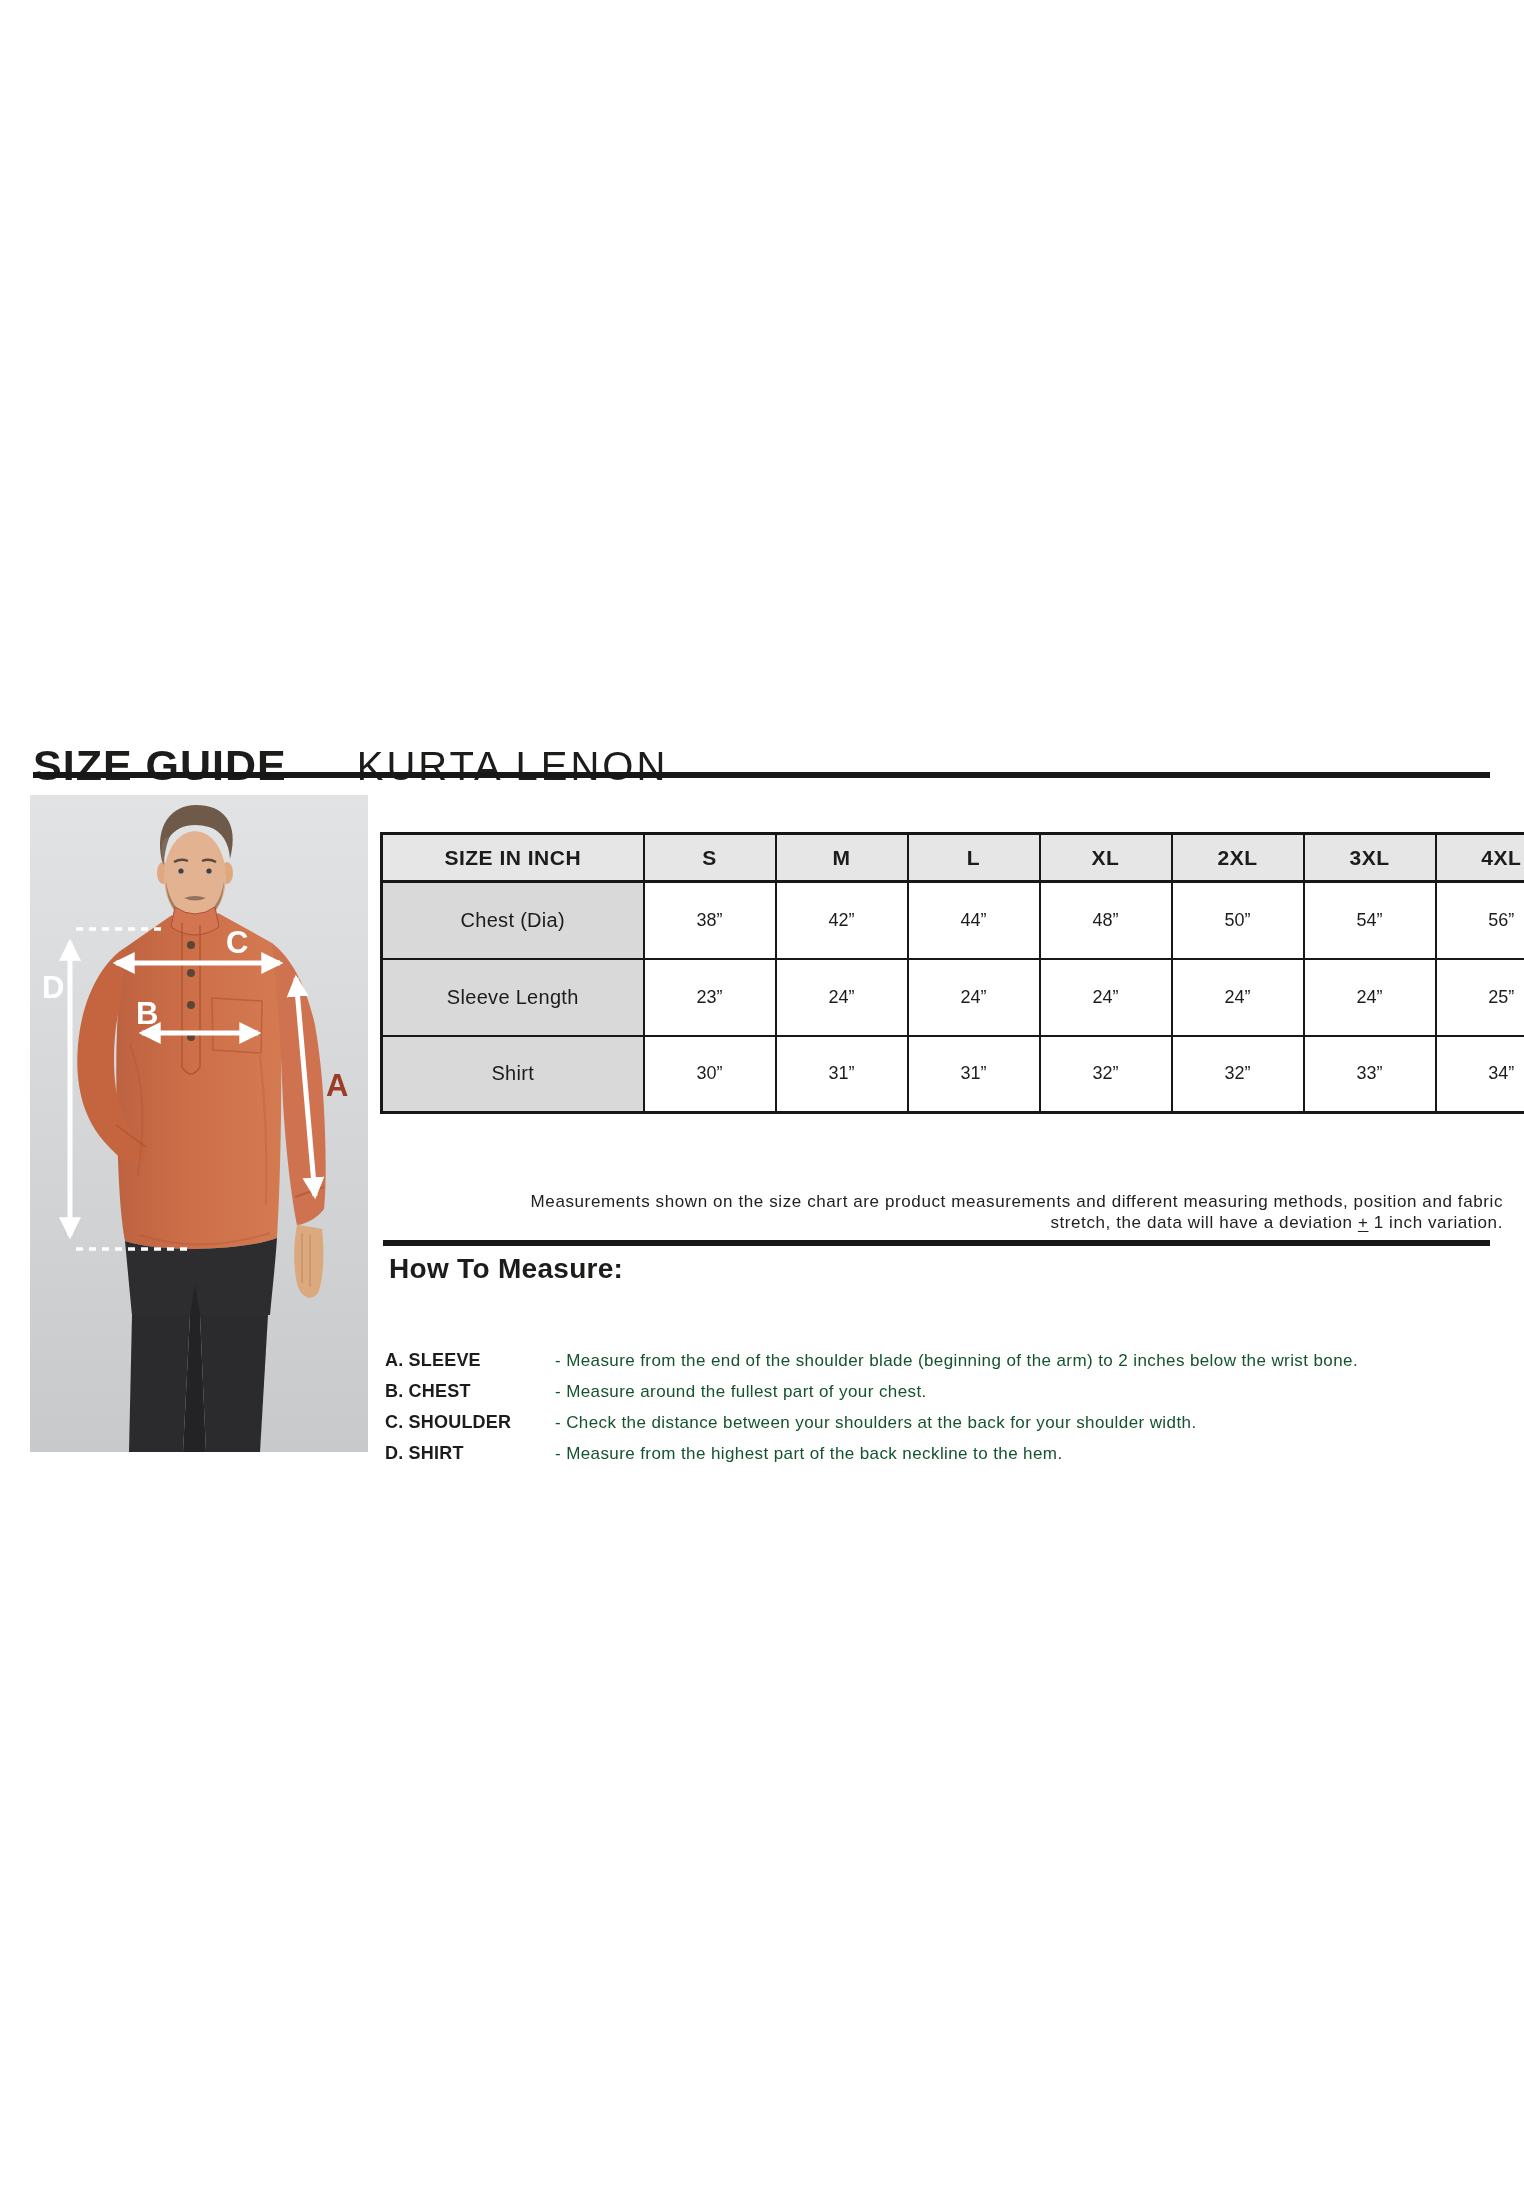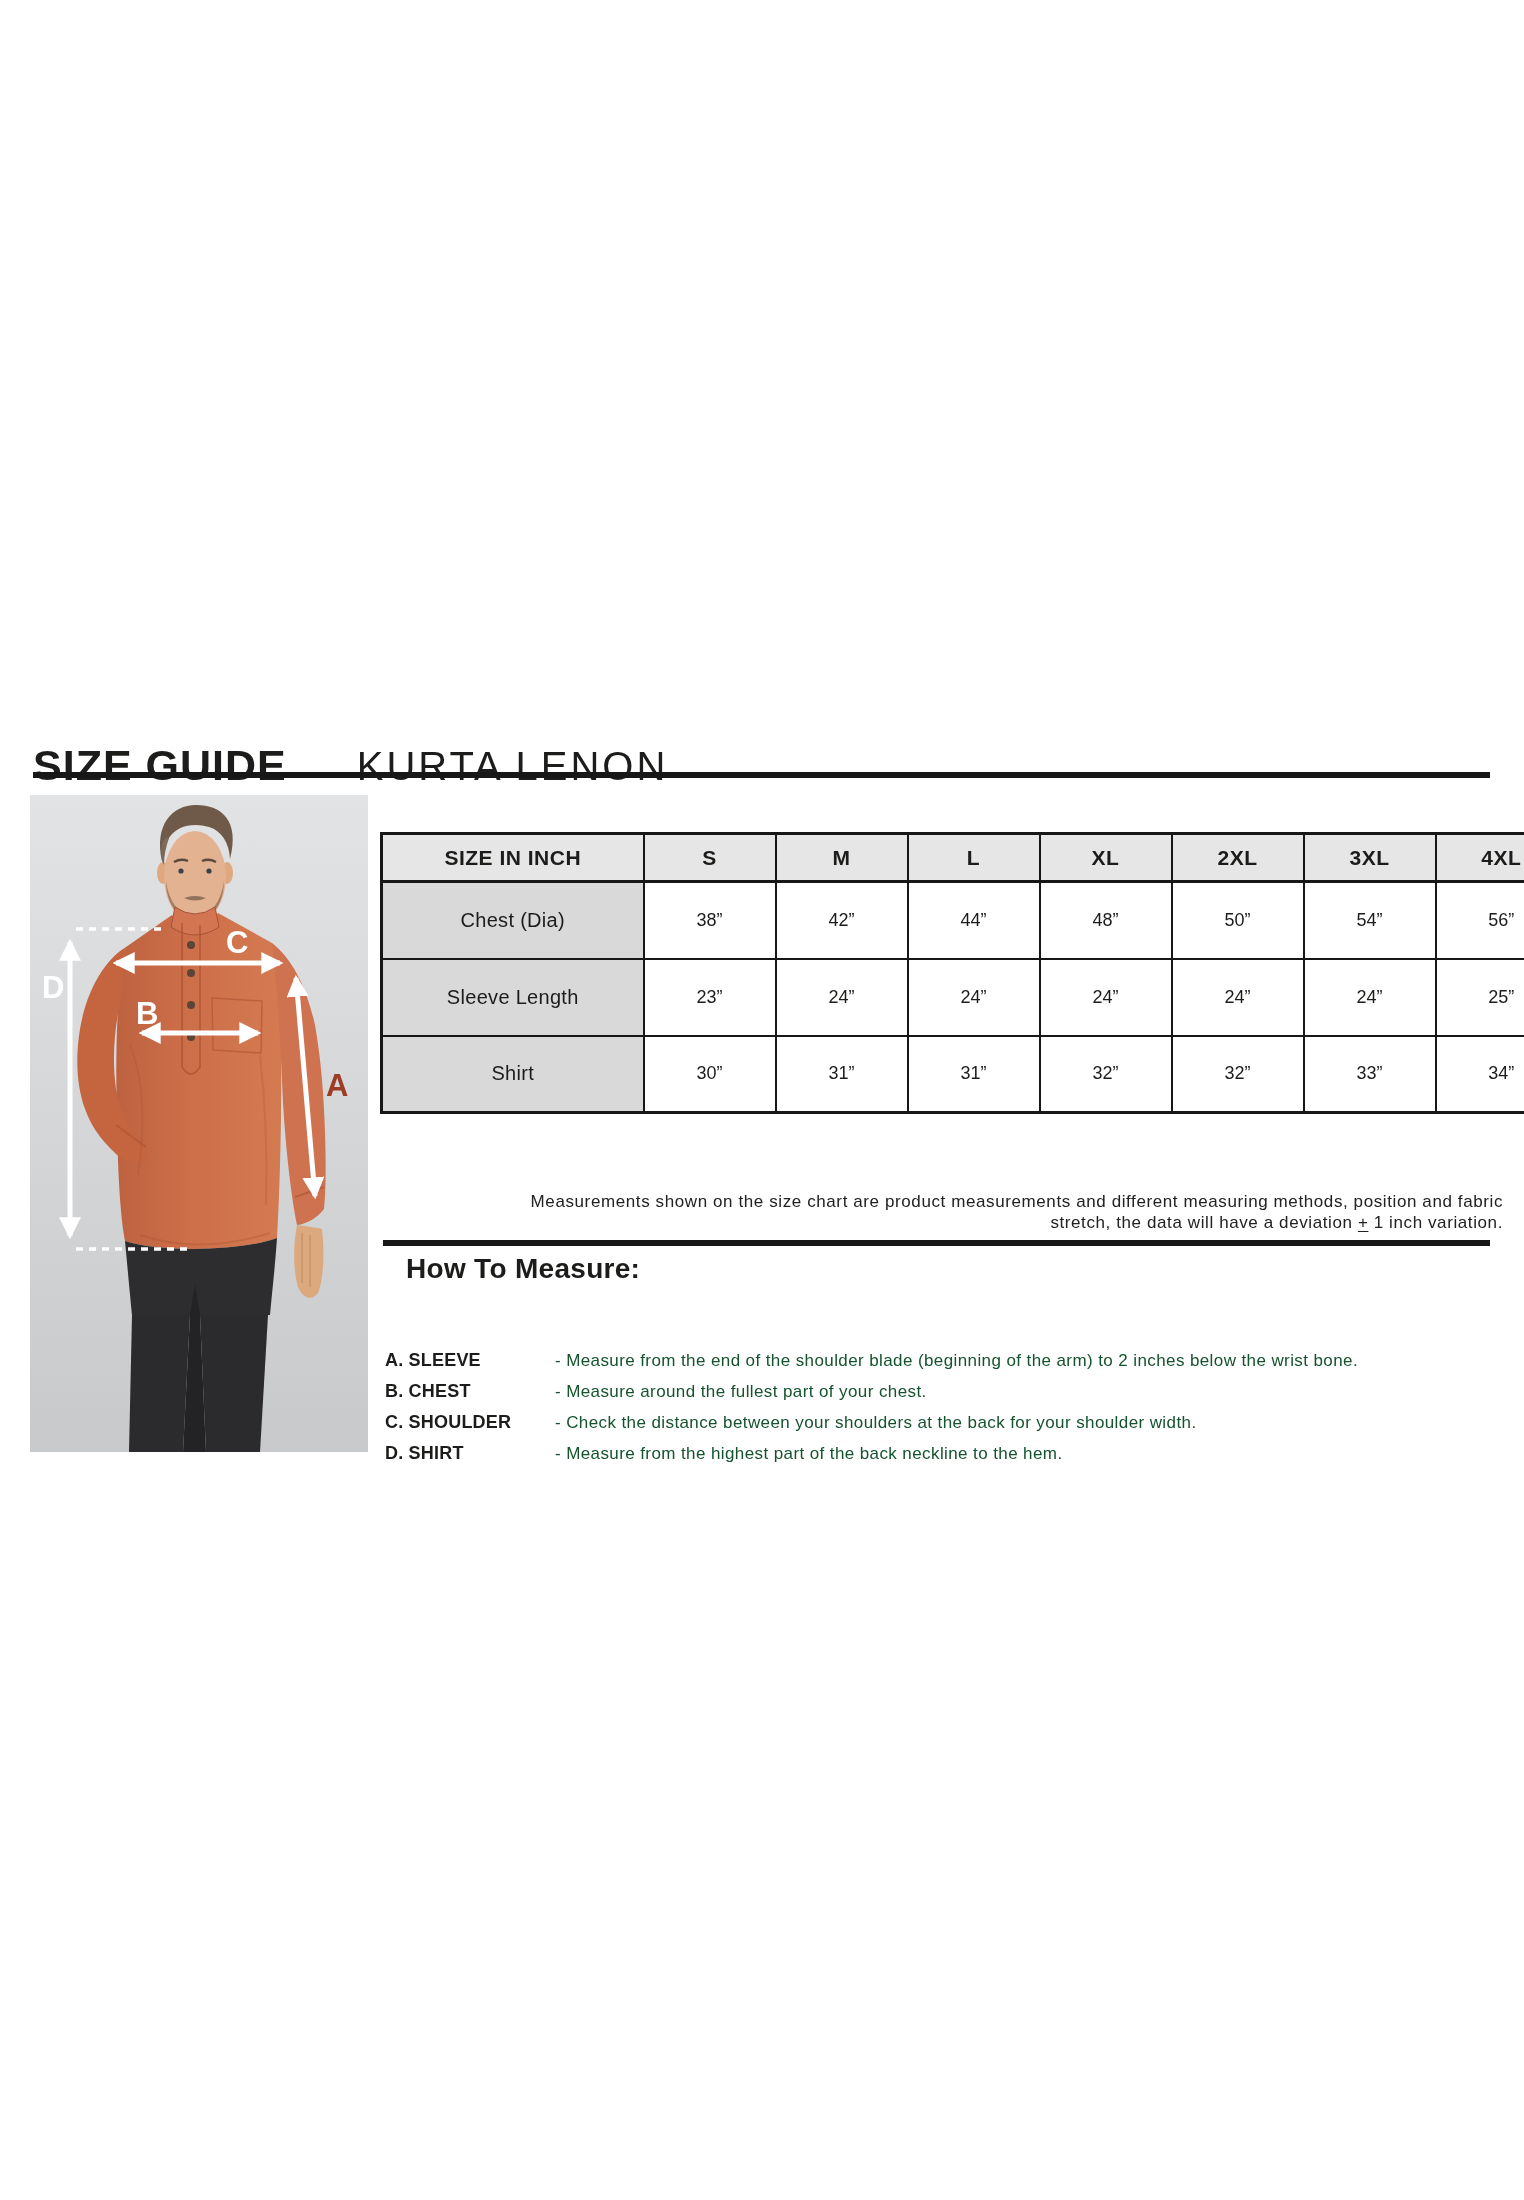--- a/index.html
+++ b/index.html
@@ -40,21 +40,21 @@
   .size-table tbody td{background:#ffffff;font-size:18px;}
 
   
   .disclaimer{
     position:absolute;left:388px;top:1191px;width:1115px;margin:0;
     font-size:17px;line-height:21px;letter-spacing:.6px;color:#222;text-align:right;
   }
   .plus{text-decoration:underline;text-underline-offset:3px;}
 
   
-  .htm-heading{position:absolute;left:406px;top:1253px;margin:0;font-size:28px;font-weight:800;letter-spacing:.3px;}
+  .htm-heading{position:absolute;left:389px;top:1253px;margin:0;font-size:28px;font-weight:800;letter-spacing:.3px;}
   .measure-list{position:absolute;left:385px;top:1314px;width:1135px;margin-top:36px;}
   .measure-row{display:grid;grid-template-columns:170px 1fr;margin-bottom:10px;line-height:21px;}
   .measure-label{font-weight:700;font-size:18px;letter-spacing:.2px;}
   .measure-desc{font-size:17px;letter-spacing:.4px;color:#14532d;}
 </style>
 </head>
 <body>
 
 <div class="page">
 

